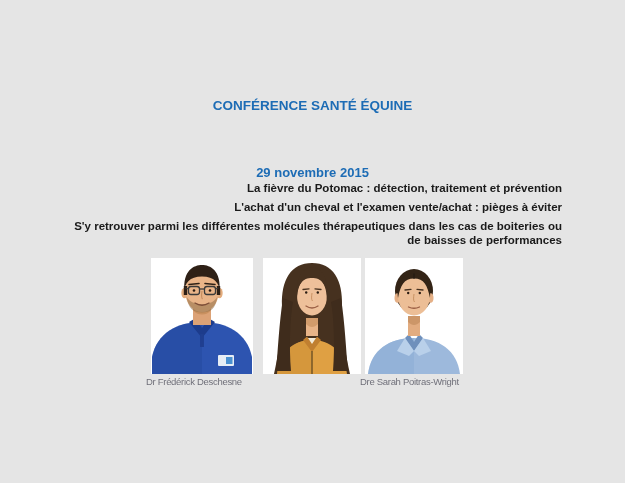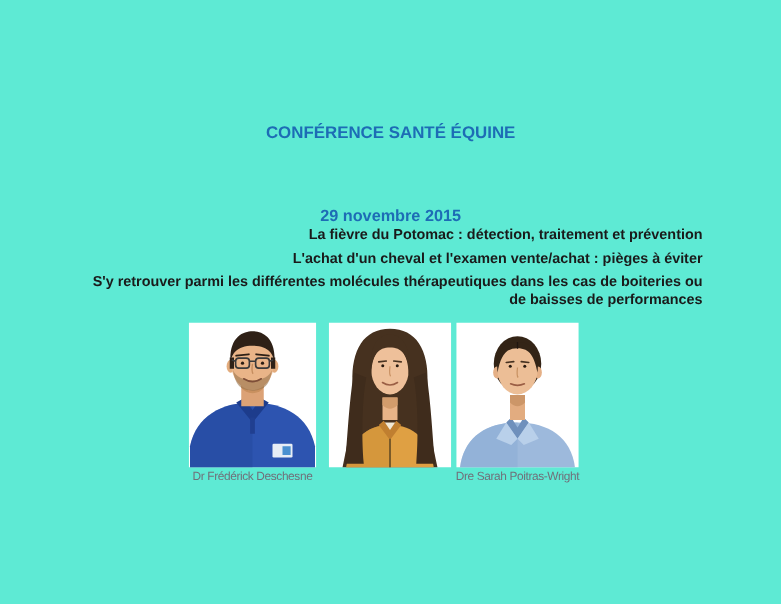--- a/index.html
+++ b/index.html
@@ -1,19 +1,19 @@
 <!DOCTYPE html>
 <html><head>
 <meta charset="utf-8">
 <style>
   html,body{margin:0;padding:0;background:#fff;}
   .page{
     position:relative;
     width:625px;height:483px;
-    background:#5eead4;
+    background:#e5e5e5;
     overflow:hidden;
     font-family:"Liberation Sans","DejaVu Sans",sans-serif;
   }
   .hdr{
     position:absolute;left:0;width:625px;
     text-align:center;font-weight:bold;color:#1d6cb5;
   }
   .hdr.title{top:98px;font-size:13.5px;line-height:15px;}
   .hdr.date{top:122px;font-size:13px;line-height:15px;margin-top:43px;}
   .hdr.time{top:145px;font-size:13px;line-height:15px;}
@@ -23,21 +23,21 @@
     font-size:11.5px;line-height:14px;
   }
   .topics p{margin:0 0 5px 0;}
   .photo{position:absolute;top:258px;}
   .photo svg{display:block;}
   .p1{left:151px;}
   .p2{left:263px;}
   .p3{left:365px;}
   .sname{
     position:absolute;top:376px;
-    text-align:center;color:#70707a;
+    text-align:left;color:#70707a;
     font-size:9.5px;line-height:12px;letter-spacing:-0.3px;
     white-space:nowrap;
   }
   .n1{left:146px;width:112px;}
   .n2{left:258px;width:108px;}
   .n3{left:360px;width:108px;}
 </style>
 </head>
 <body>
 

